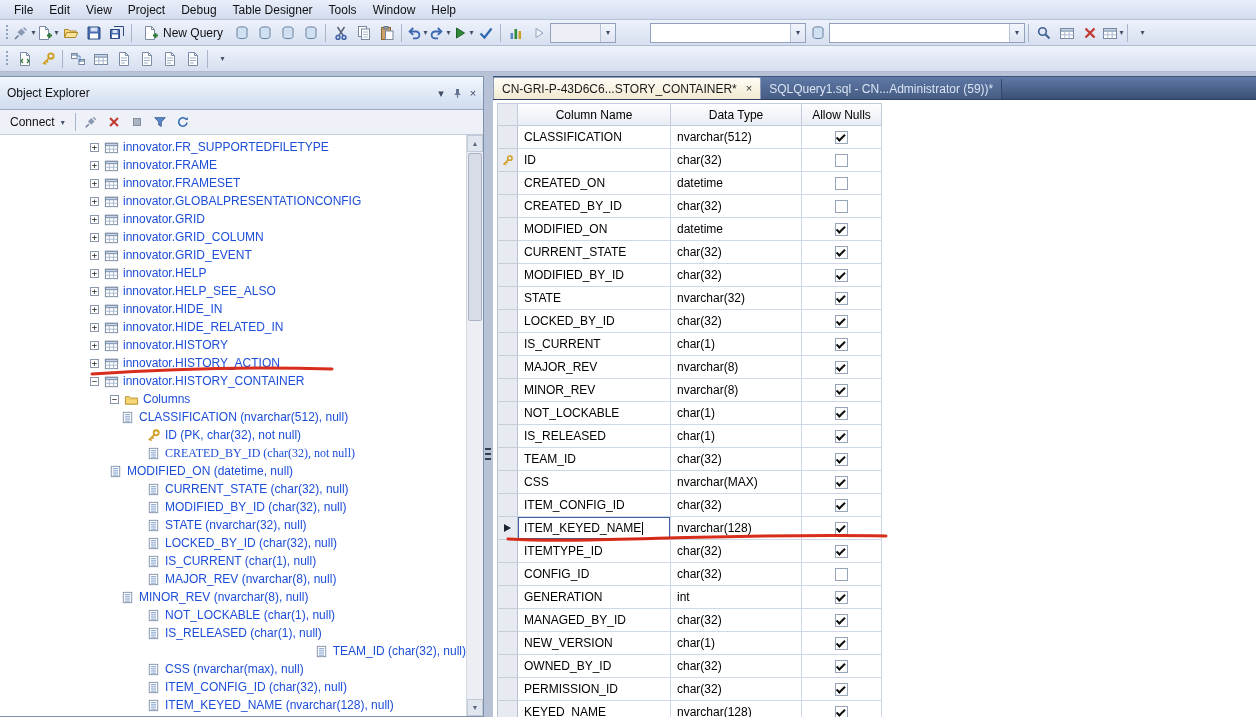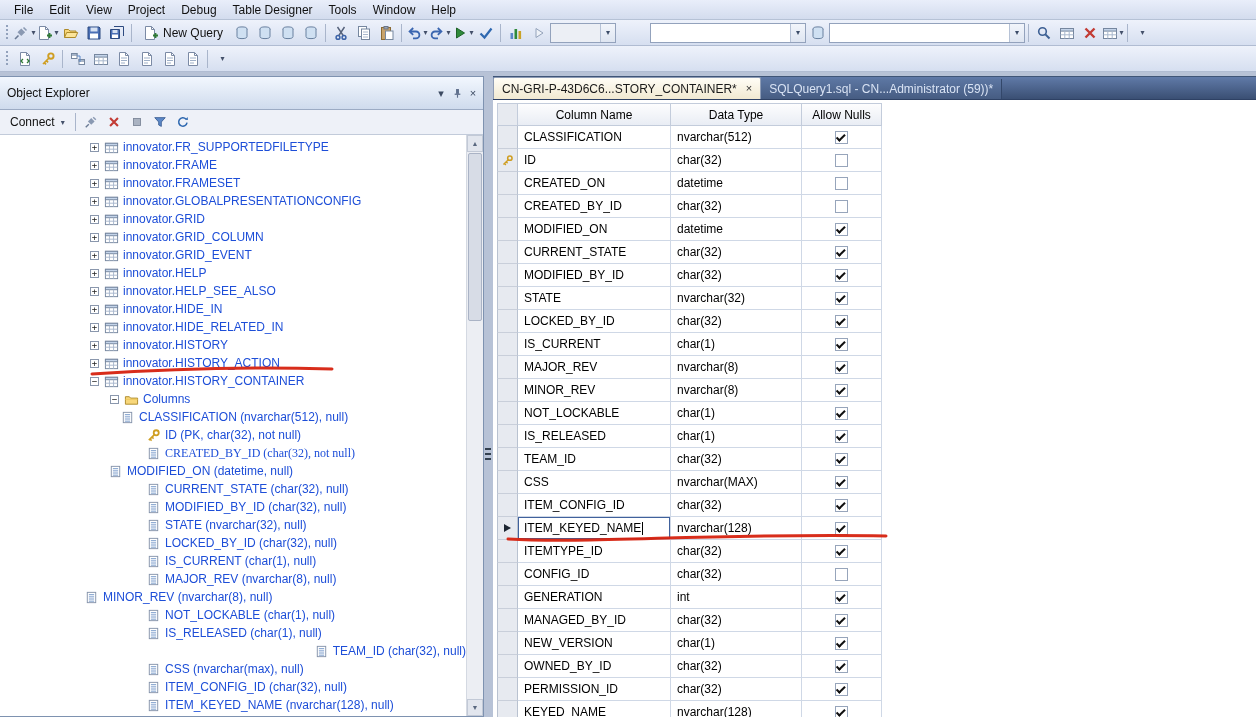--- a/index.html
+++ b/index.html
@@ -818,21 +818,21 @@
                 <svg viewBox="0 0 16 16">
                   <rect x="3.5" y="2.5" width="9" height="11" fill="#fff" stroke="#8593ab"></rect>
                   <line x1="5.2" y1="5" x2="10.8" y2="5" stroke="#6f93c6"></line>
                   <line x1="5.2" y1="7.3" x2="10.8" y2="7.3" stroke="#6f93c6"></line>
                   <line x1="5.2" y1="9.6" x2="10.8" y2="9.6" stroke="#6f93c6"></line>
                   <line x1="5.2" y1="11.9" x2="10.8" y2="11.9" stroke="#6f93c6"></line>
                 </svg>
               </span>
               <span class="tlabel">MAJOR_REV (nvarchar(8), null)</span>
             </div>
-            <div class="trow" style="padding-left: 84px;">
+            <div class="trow" style="padding-left: 120px;">
               <span class="ticon" style="width: 15px; height: 15px;">
                 <svg viewBox="0 0 16 16">
                   <rect x="3.5" y="2.5" width="9" height="11" fill="#fff" stroke="#8593ab"></rect>
                   <line x1="5.2" y1="5" x2="10.8" y2="5" stroke="#6f93c6"></line>
                   <line x1="5.2" y1="7.3" x2="10.8" y2="7.3" stroke="#6f93c6"></line>
                   <line x1="5.2" y1="9.6" x2="10.8" y2="9.6" stroke="#6f93c6"></line>
                   <line x1="5.2" y1="11.9" x2="10.8" y2="11.9" stroke="#6f93c6"></line>
                 </svg>
               </span>
               <span class="tlabel">MINOR_REV (nvarchar(8), null)</span>

